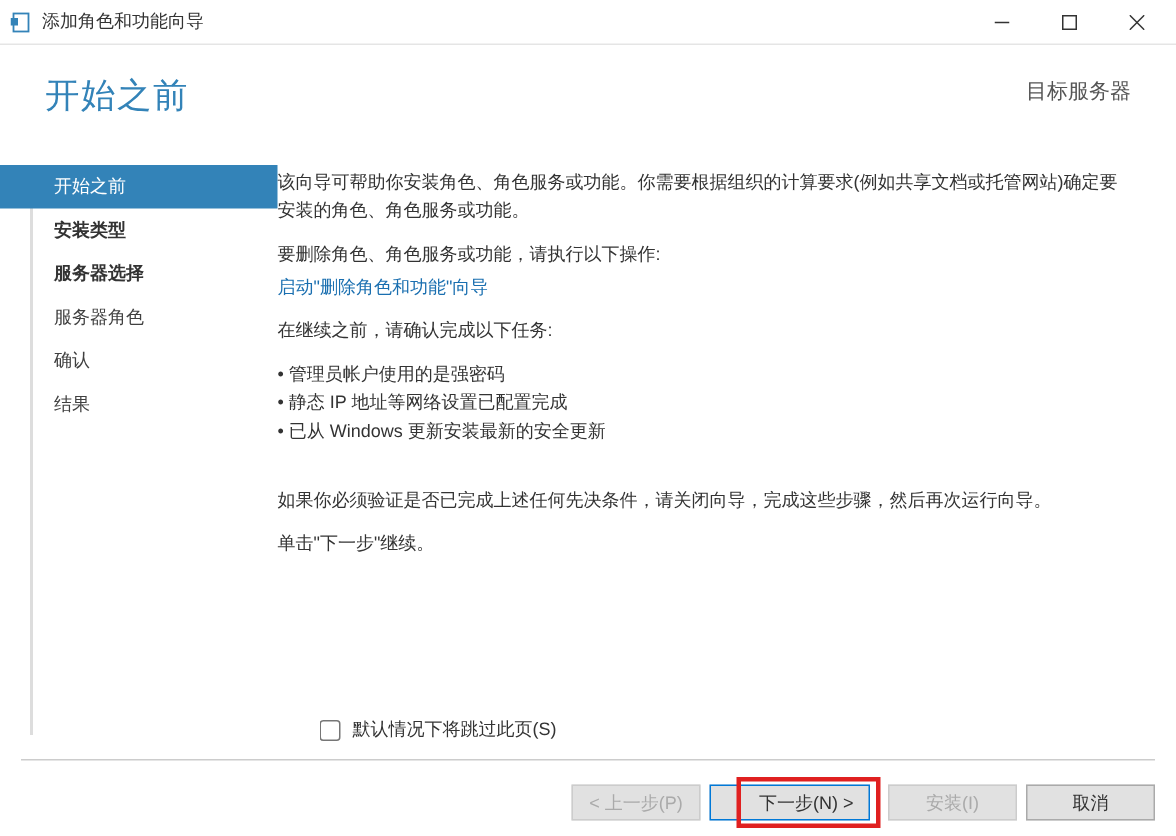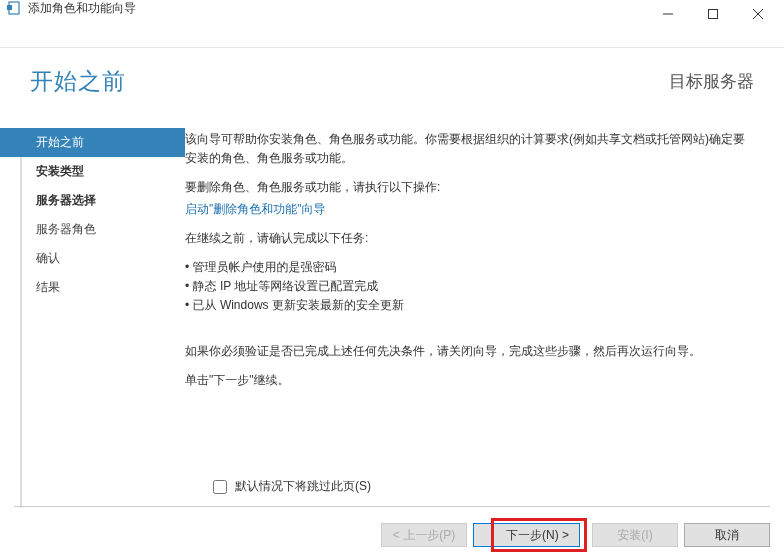--- a/index.html
+++ b/index.html
@@ -6,23 +6,23 @@
     body {
       font-family: "Microsoft YaHei", "Segoe UI", sans-serif;
       font-size: 12px;
       background: #fff;
       width: 784px;
       height: 557px;
       overflow: hidden;
       position: relative;
     }
     .titlebar {
-      height: 48px;
-      display: flex;
-      align-items: flex-start;
+      height: 30px;
+      display: flex;
+      align-items: center;
       padding: 0 4px 0 6px;
       border-bottom: 1px solid #e5e5e5;
     }
     .titlebar-icon {
       width: 16px; height: 16px;
       display: flex; align-items: center; justify-content: center;
       margin-right: 6px;
     }
     .titlebar-title { flex: 1; font-size: 12px; color: #333; }
     .win-controls { display: flex; }
@@ -39,21 +39,21 @@
       justify-content: space-between;
       height: 70px;
     }
     .page-title {
       font-size: 23px;
       font-weight: 300;
       color: #3383b8;
       letter-spacing: 1px;
     }
     .target-label {
-      font-size: 17px;
+      font-size: 14px;
       color: #555;
       text-align: right;
       padding-top: 4px;
     }
     .body-area {
       display: flex;
       height: 400px;
     }
     .sidebar {
       width: 185px;

